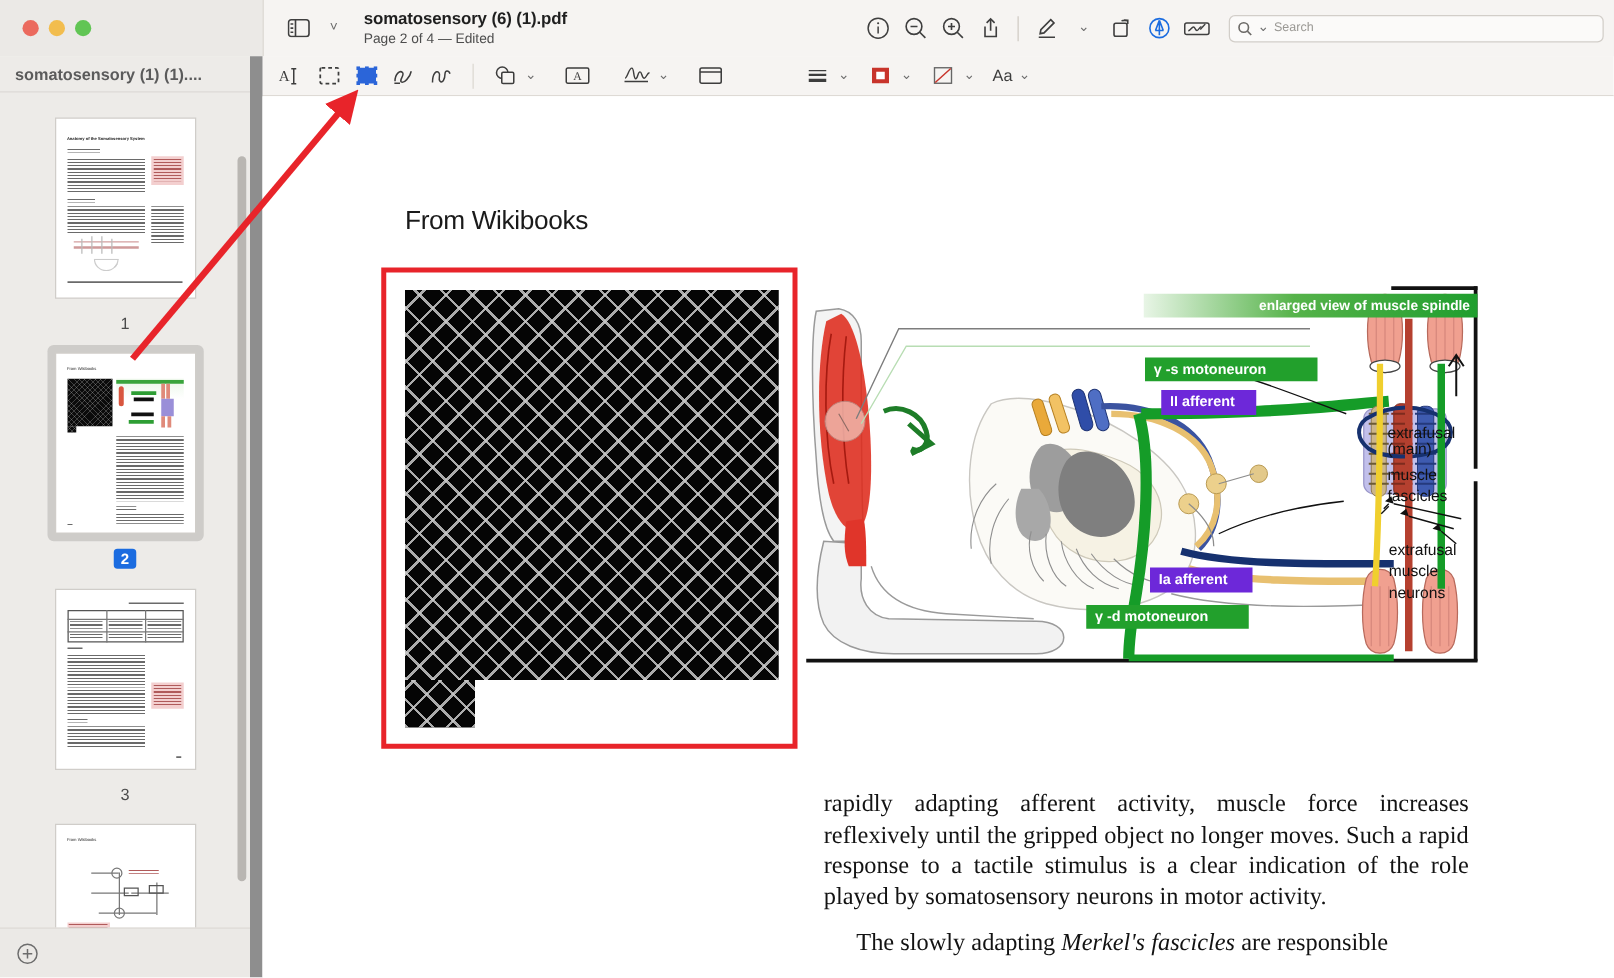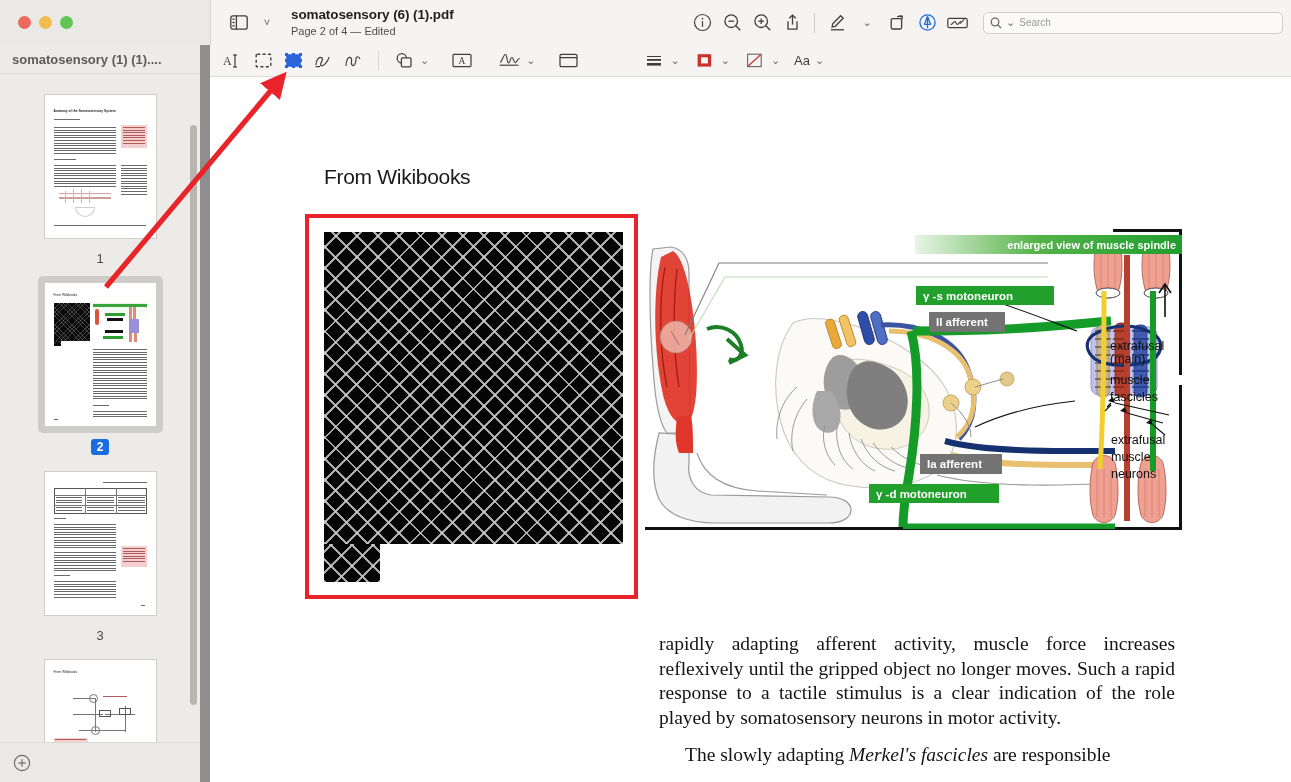--- a/index.html
+++ b/index.html
@@ -169,21 +169,21 @@
     display: flex; align-items: center; justify-content: flex-end;
     color: #ffffff; font-size: 11px; font-weight: bold; padding-right: 6px;
     white-space: nowrap;
   }
   .greenlabel {
     position: absolute; background: #22a02c; color: #ffffff;
     font-size: 11.5px; font-weight: bold; display: flex; align-items: center;
     padding: 0 7px; white-space: nowrap;
   }
   .blacklabel {
-    position: absolute; background: #737373; color: #ffffff;
+    position: absolute; background: #6d28d9; color: #ffffff;
     font-size: 11.5px; font-weight: bold; display: flex; align-items: center;
     padding: 0 7px; white-space: nowrap;
   }
   .fig-txt {
     position: absolute; font-size: 12.5px; color: #111; line-height: 17px;
     font-family: "Liberation Sans", sans-serif; white-space: nowrap;
   }
 
   
   .bodytext {

